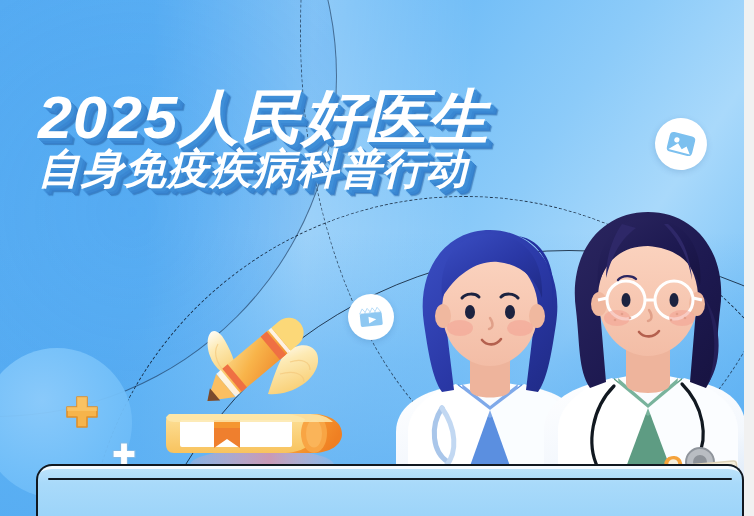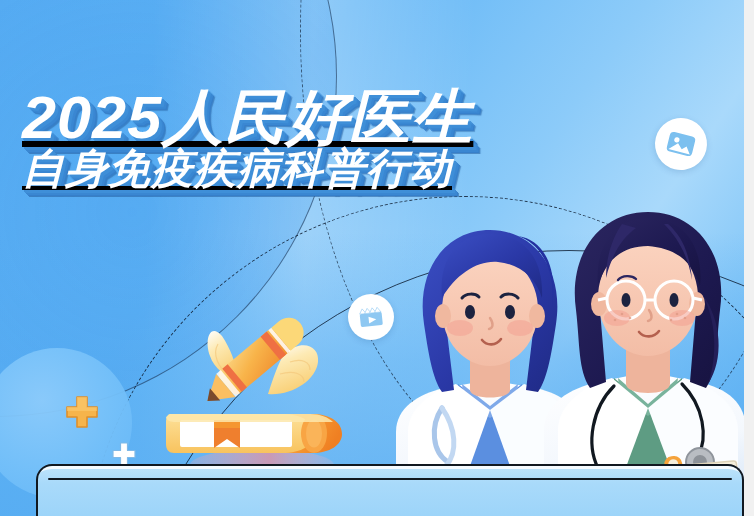--- a/index.html
+++ b/index.html
@@ -91,26 +91,25 @@
     width: 150px;
     height: 150px;
     border-radius: 50%;
     background: radial-gradient(circle at 40% 35%, #8ccbfb 0%, #74c0f9 55%, #64b6f7 100%);
     opacity: 0.95;
   }
 
   
   .headline {
     position: absolute;
-    left: 22px;
+    left: 38px;
     top: 88px;
     width: 640px;
     z-index: 30;
     pointer-events: none;
-    text-decoration: underline;
   }
   .hl-line {
     color: #ffffff;
     font-weight: 900;
     font-style: italic;
     line-height: 1.0;
     letter-spacing: 1px;
     white-space: nowrap;
     text-shadow:
        2px 2px 0 #3f8fd8,

